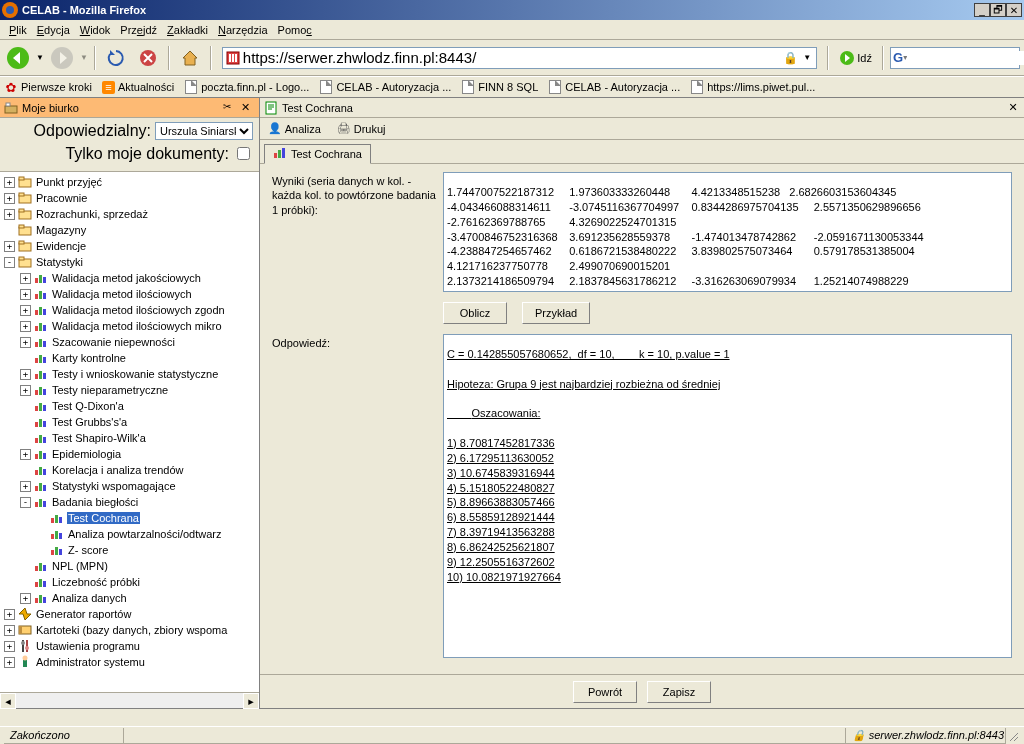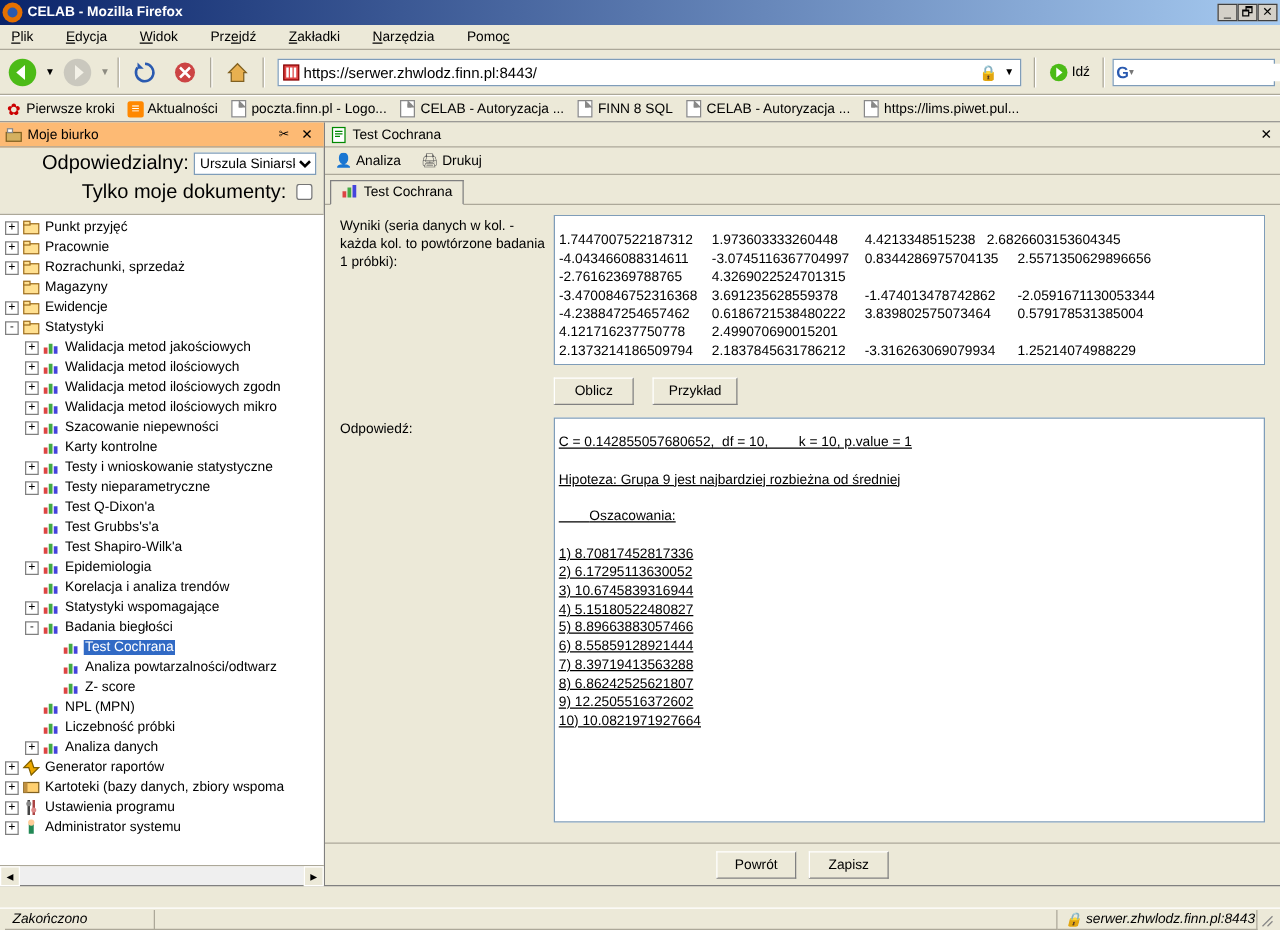--- a/index.html
+++ b/index.html
@@ -7,30 +7,30 @@
 
 
 .titlebar { background: linear-gradient(to right, #0a246a, #a6caf0); height: 20px; color: #fff; display: flex; align-items: center; padding: 0 2px; }
 .titlebar .icon { width: 16px; height: 16px; background: #e57000; border-radius: 50%; margin-right: 4px; display: inline-flex; align-items: center; justify-content: center; }
 .titlebar .icon svg { width: 10px; height: 10px; }
 .titlebar .title { font-weight: bold; flex: 1; white-space: nowrap; }
 .titlebar .winbtns { display: flex; gap: 0; }
 .titlebar .winbtn { width: 16px; height: 14px; background: #d4d0c8; border: 1px solid #404040; display: flex; align-items: center; justify-content: center; font-size: 10px; color: #000; }
 
 
-.menubar { height: 20px; background: #ece9d8; display: flex; align-items: center; padding: 0 4px; gap: 16px; border-bottom: 1px solid #aca899; }
+.menubar { height: 20px; background: #ece9d8; display: flex; align-items: center; padding: 0 4px; gap: 0; border-bottom: 1px solid #aca899; }
 .menubar .menuitem { padding: 2px 5px; cursor: default; }
 .menubar .menuitem u { text-decoration: underline; }
 
 
 .navbar { height: 36px; background: #ece9d8; display: flex; align-items: center; padding: 2px 4px; gap: 4px; border-bottom: 1px solid #aca899; }
 .navbar .navbtn { width: 28px; height: 28px; display: flex; align-items: center; justify-content: center; border: 1px solid transparent; }
 .navbar .sep { width: 2px; height: 24px; border-left: 1px solid #aca899; border-right: 1px solid #fff; margin: 0 2px; }
 .urlbar { flex: 1; height: 22px; background: #fff; border: 1px solid #7f9db9; display: flex; align-items: center; padding: 0 2px; margin: 0 4px; }
-.urlbar input { flex: 1; border: none; outline: none; font-size: 12px; padding: 0 2px; }
+.urlbar input { flex: 1; border: none; outline: none; font-size: 15px; padding: 0 2px; }
 .urlbar .dropdown { width: 14px; height: 18px; display: flex; align-items: center; justify-content: center; }
 .gobtn { height: 22px; display: flex; align-items: center; gap: 2px; padding: 0 4px; }
 .searchbar { width: 130px; height: 22px; background: #fff; border: 1px solid #7f9db9; display: flex; align-items: center; padding: 0 2px; }
 .searchbar input { flex: 1; border: none; outline: none; font-size: 11px; }
 
 
 .bookbar { height: 22px; background: #ece9d8; display: flex; align-items: center; padding: 0 4px; gap: 10px; border-bottom: 1px solid #808080; border-top: 1px solid #fff; overflow: hidden; }
 .bookbar .bm { display: flex; align-items: center; gap: 3px; white-space: nowrap; }
 .bookbar .bm .ico { width: 14px; height: 14px; display: flex; align-items: center; justify-content: center; }
 

